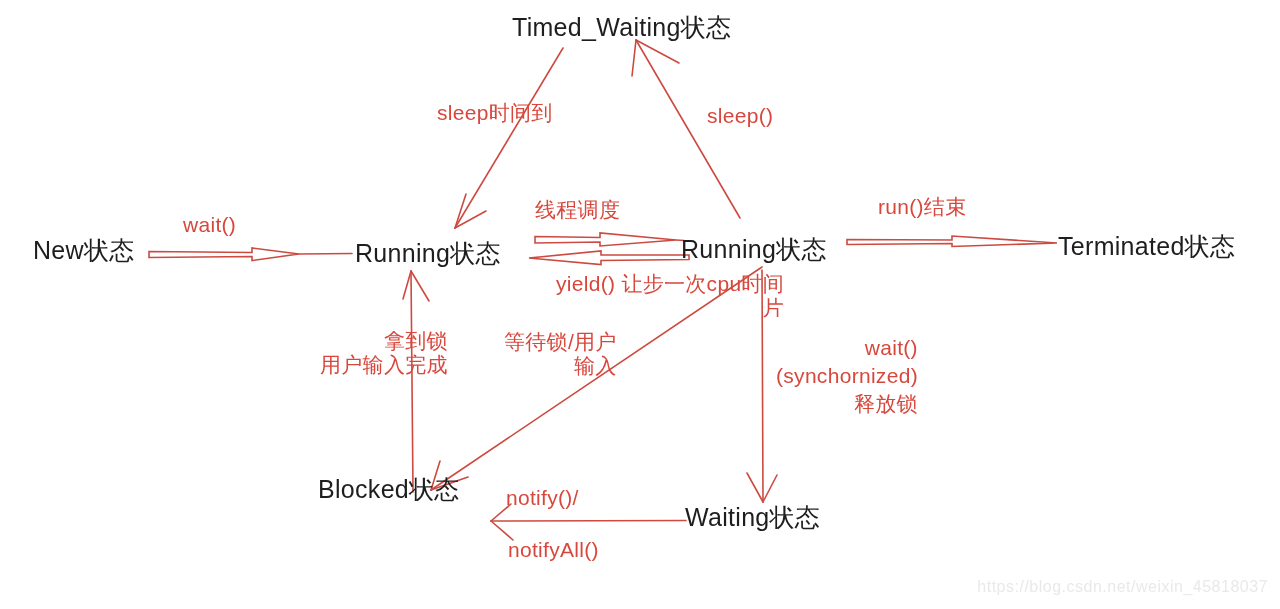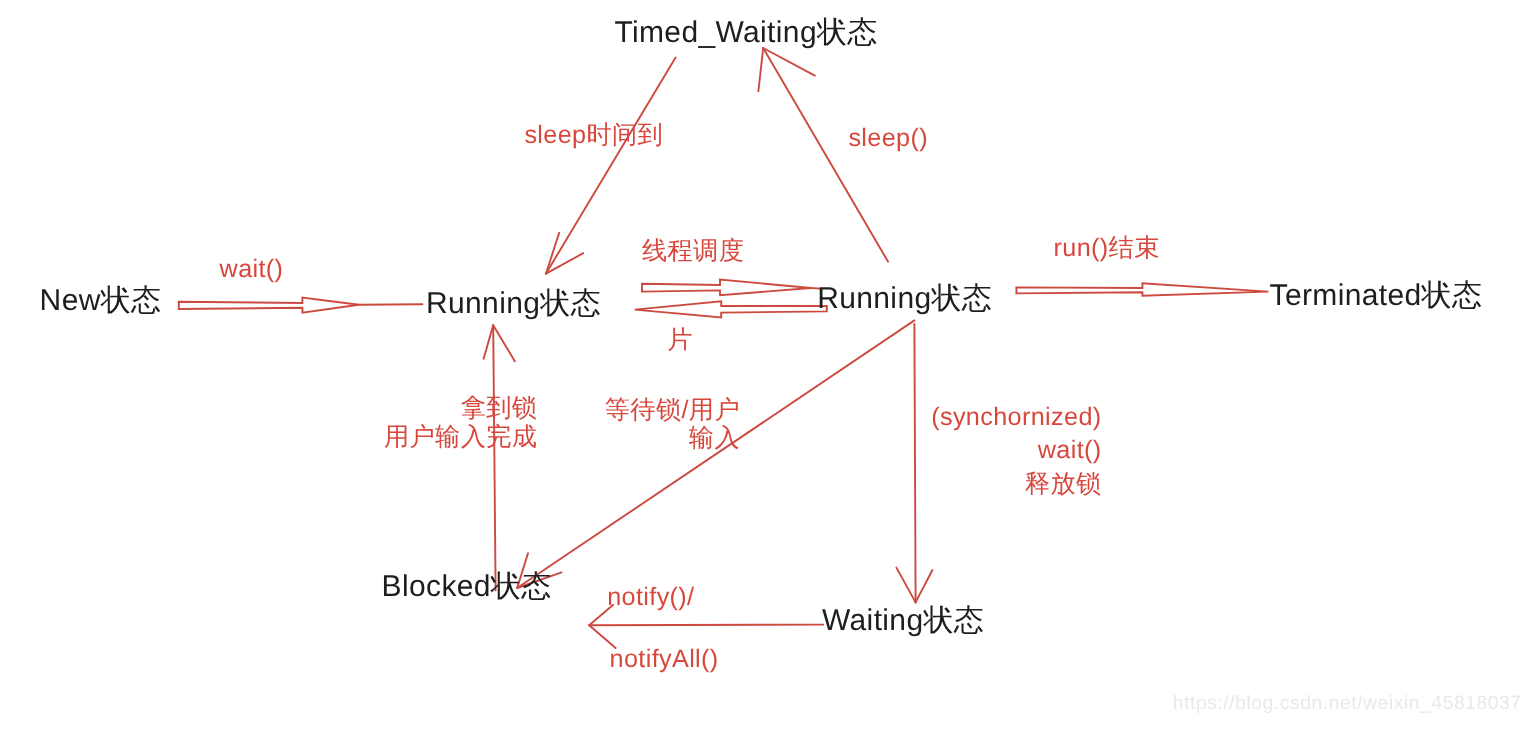--- a/index.html
+++ b/index.html
@@ -96,36 +96,37 @@
   <div class="node" style="left:318px;top:476px">Blocked状态</div>
   <div class="node" style="left:685px;top:504px">Waiting状态</div>
 
   <div class="label" style="left:183px;top:213px">wait()</div>
   <div class="label" style="left:437px;top:101px">sleep时间到</div>
   <div class="label" style="left:707px;top:104px">sleep()</div>
   <div class="label" style="left:535px;top:198px">线程调度</div>
   <div class="label" style="left:878px;top:195px">run()结束</div>
 
   <div class="label" style="left:556px;top:272px">
+    <span class="line">yield() 让步一次cpu时间</span>
     <span class="line">片</span>
   </div>
 
   <div class="label" style="left:320px;top:329px">
     <span class="line">拿到锁</span>
     <span class="line">用户输入完成</span>
   </div>
 
   <div class="label" style="left:504px;top:330px">
     <span class="line">等待锁/用户</span>
     <span class="line">输入</span>
   </div>
 
   <div class="label wait-label" style="left:768px;top:334px">
+    <span class="line">wait()</span>
     <span class="line indent-1">(synchornized)</span>
-    <span class="line">wait()</span>
     <span class="line indent-2">释放锁</span>
   </div>
 
   <div class="label" style="left:506px;top:486px">notify()/</div>
   <div class="label" style="left:508px;top:538px">notifyAll()</div>
 
   <div class="watermark">https://blog.csdn.net/weixin_45818037</div>
 
 </div>
 

